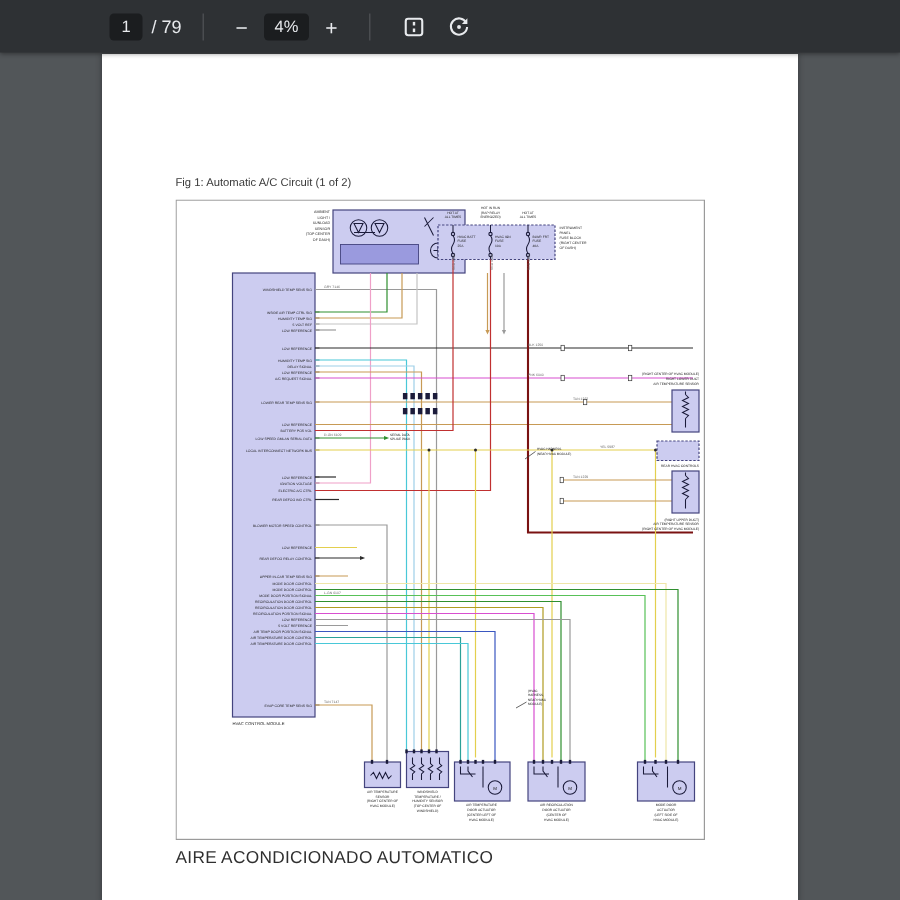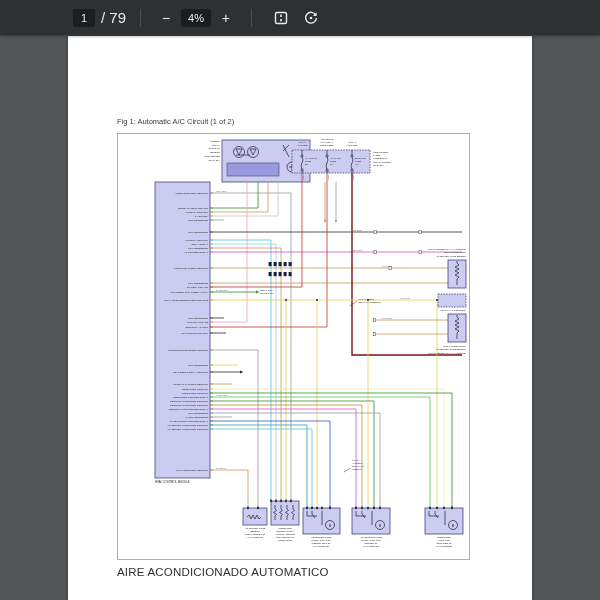--- a/index.html
+++ b/index.html
@@ -5,21 +5,21 @@
   * { margin:0; padding:0; box-sizing:border-box; }
   html,body { width:600px; height:600px; overflow:hidden;
     font-family:"Liberation Sans", sans-serif; background:#525659; }
 
   
   .toolbar { position:absolute; left:0; top:0; width:600px; height:35px;
     background:#2e3134; display:flex; align-items:center; padding-left:73px;
     box-shadow:0 1px 3px rgba(0,0,0,.4); z-index:5; }
   .chip { background:#1b1d1f; color:#e8eaed; font-size:11px; border-radius:3px;
     padding:3px 7px; min-width:22px; text-align:center; }
-  .tb-text { color:#e8eaed; font-size:15px; margin-left:6px; }
+  .tb-text { color:#e8eaed; font-size:12px; margin-left:6px; }
   .tb-divider { width:1px; height:18px; background:#4a4d50; margin:0 14px; }
   .tb-btn { color:#e8eaed; font-size:14px; background:none; border:none;
     width:22px; height:22px; line-height:20px; text-align:center; cursor:pointer; }
   .tb-icon { width:16px; height:16px; margin:0 7px; cursor:pointer; }
   .tb-icon svg { display:block; }
 
   
   .viewer { position:absolute; left:0; top:35px; width:526px; height:565px;
     background:#525659; }
   .pdf-page { position:absolute; left:68px; top:1px; width:464px; height:566px;

